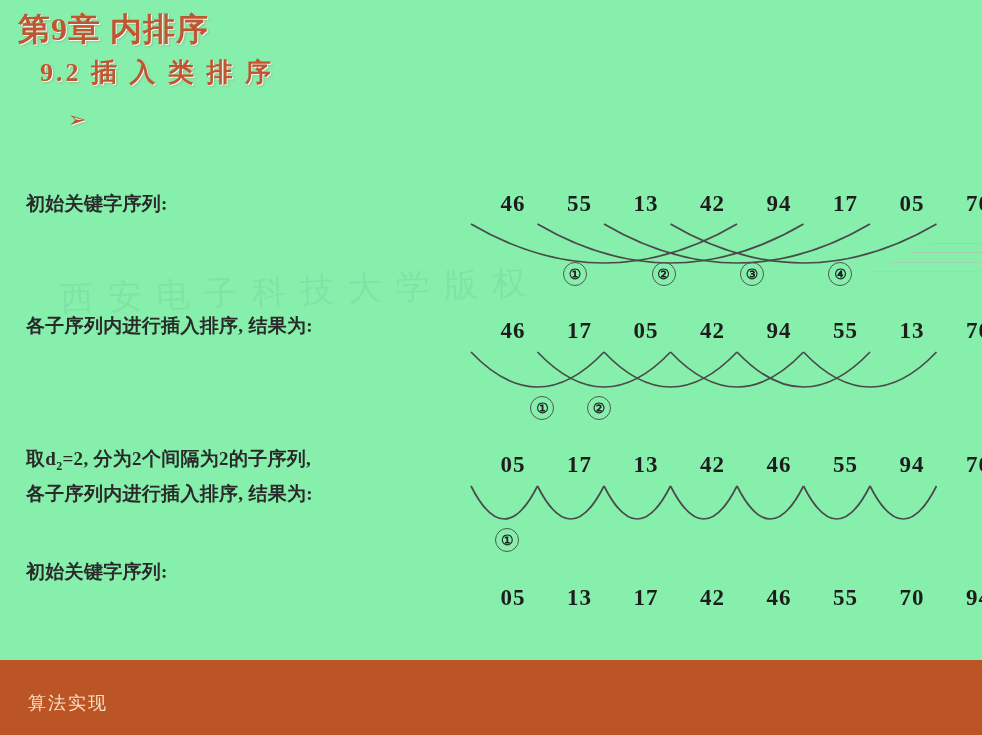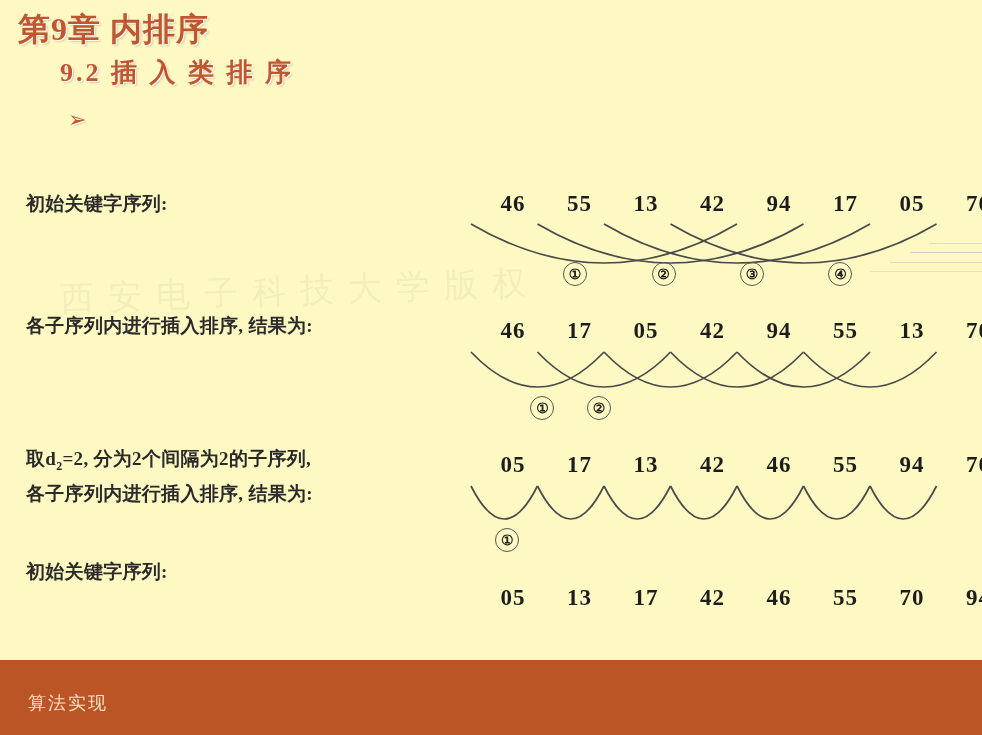--- a/index.html
+++ b/index.html
@@ -3,40 +3,39 @@
 <meta charset="utf-8">
 <style>
   html,body{margin:0;padding:0;}
   body{
     width:982px;height:735px;
     background:#ffffff;
     font-family:"Liberation Serif","DejaVu Serif",serif;
     overflow:hidden;
     position:relative;
   }
-  .slide{position:absolute;inset:0;background:#fef9c3;text-decoration:underline;}
+  .slide{position:absolute;inset:0;background:#86efac;text-decoration:underline;}
 
   
   .title-main{
     position:absolute;left:18px;top:8px;
     font-family:"Liberation Serif","DejaVu Serif",serif;
     font-size:32px;font-weight:bold;
     color:#C0562F;
     letter-spacing:1px;
     text-shadow:1px 1px 0 rgba(255,255,255,.9), 2px 2px 2px rgba(150,120,110,.35);
     white-space:nowrap;
   }
   .title-sub{
     position:absolute;left:40px;top:55px;
     font-size:26px;font-weight:bold;
     color:#C0562F;
     letter-spacing:3px;
     text-shadow:1px 1px 0 rgba(255,255,255,.9), 2px 2px 2px rgba(150,120,110,.35);
     white-space:nowrap;
-    margin-left:20px;
   }
   .bullet-line{
     position:absolute;left:68px;top:110px;
     font-size:25px;color:#C0562F;
     display:flex;align-items:center;gap:10px;
     text-shadow:1px 1px 0 rgba(255,255,255,.9), 2px 2px 2px rgba(150,120,110,.3);
     white-space:nowrap;
   }
   .bullet-glyph{font-size:22px;line-height:1;transform:translateY(-1px);}
 

